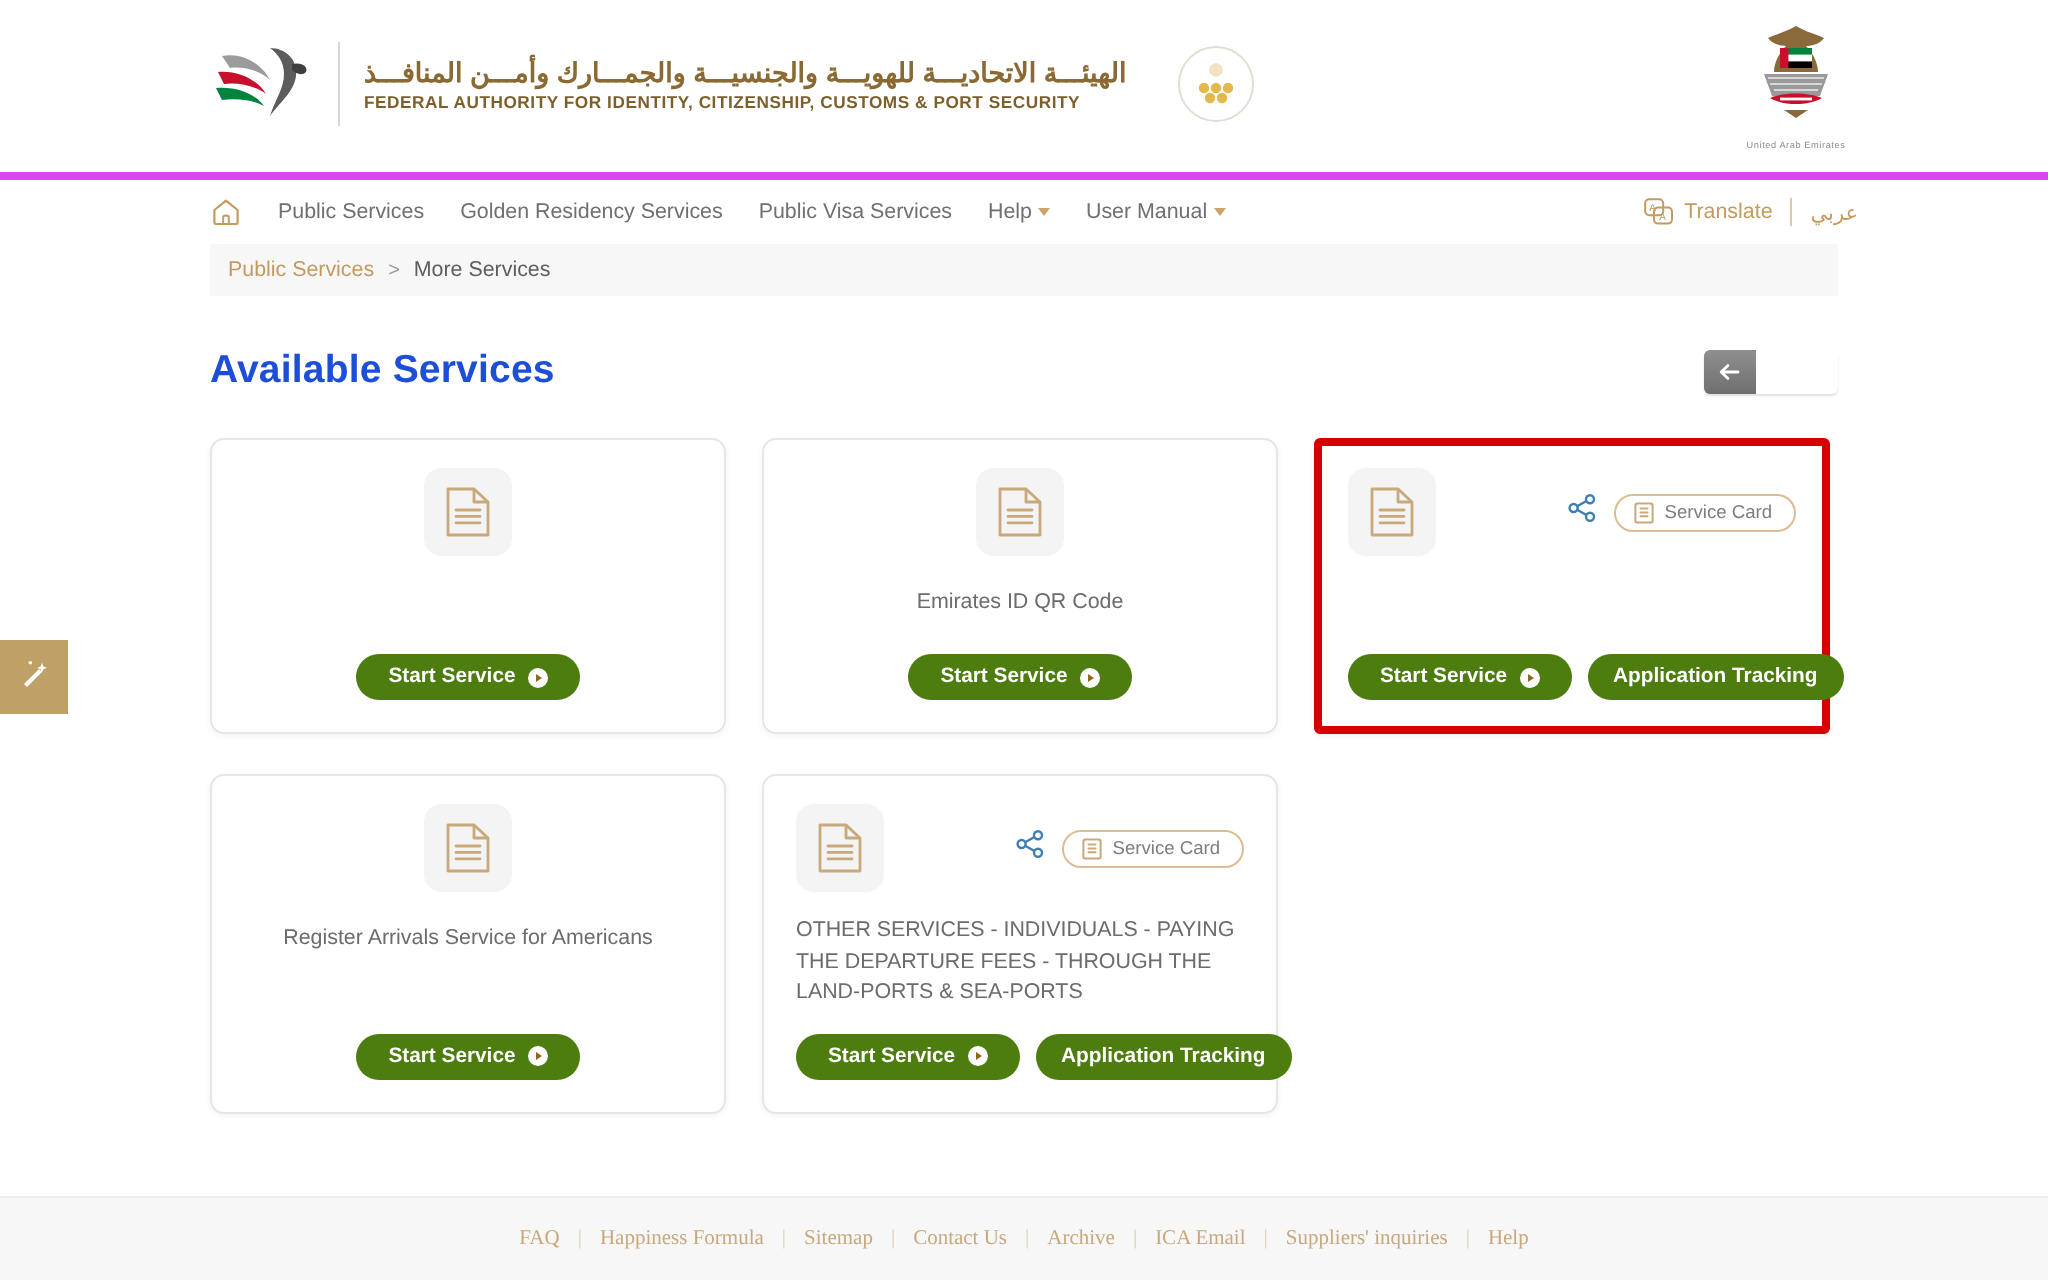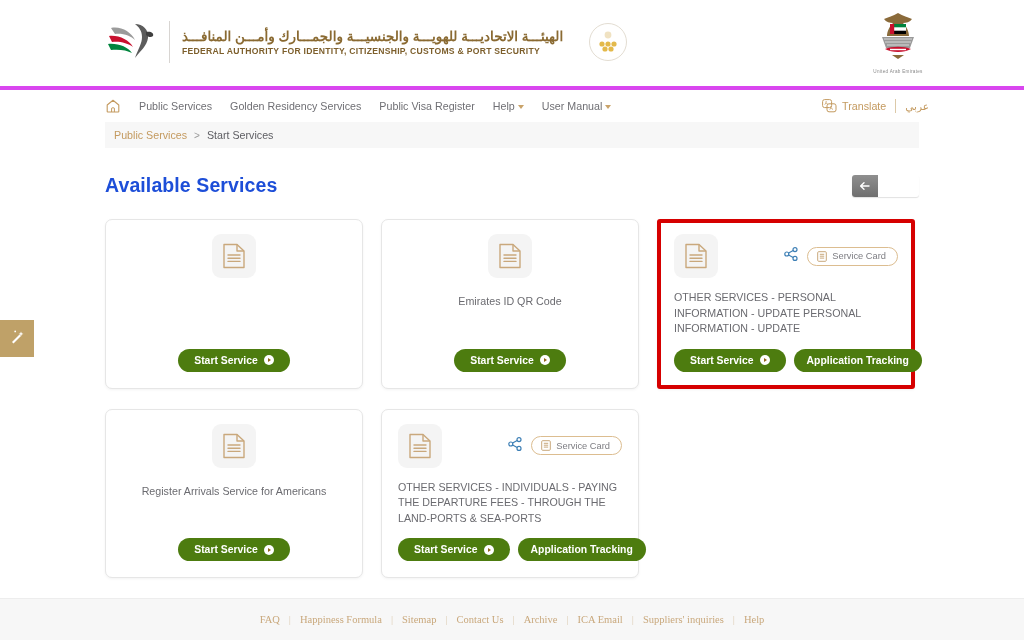--- a/index.html
+++ b/index.html
@@ -380,21 +380,21 @@
           <path d="M6.6 14 L6.6 10.2 Q8 9.2 9.4 10.2 L9.4 14" fill="none" stroke="#c49a5f" stroke-width="1"></path>
         </svg>
       </span>
       <span class="nav-link">
         <span>Public Services</span>
       </span>
       <span class="nav-link">
         <span>Golden Residency Services</span>
       </span>
       <span class="nav-link">
-        <span>Public Visa Register</span>
+        <span>Public Visa Services</span>
       </span>
       <span class="nav-link">
         <span>Help</span><i class="caret"></i>
       </span>
       <span class="nav-link">
         <span>User Manual</span><i class="caret"></i>
       </span>
     </div>
     <div class="nav-right">
       <span class="translate-link">
@@ -407,21 +407,21 @@
         <span>Translate</span>
       </span>
       <span class="nav-sep"></span>
       <span class="arabic-link">عربي</span>
     </div>
   </div>
 
   <div class="breadcrumb">
     <span class="crumb-active">Public Services</span>
     <span class="crumb-sep">&gt;</span>
-    <span class="crumb-current">Start Services</span>
+    <span class="crumb-current">More Services</span>
   </div>
 
   <div class="content">
     <div class="title-row">
       <span class="page-title">Available Services</span>
       <span class="back-btn">
         <span class="back-ico">
           <svg width="11" height="10" viewBox="0 0 11 10">
             <path d="M10 5 H2.2 M5 1.8 L1.6 5 L5 8.2" fill="none" stroke="#ffffff" stroke-width="1.4" stroke-linecap="round" stroke-linejoin="round"></path>
           </svg>
@@ -484,21 +484,20 @@
             </svg>
           </span>
           <span class="svc-pill">
             <svg width="10" height="11" viewBox="0 0 10 11">
               <rect x="0.7" y="0.7" width="8.6" height="9.6" rx="1" fill="none" stroke="#c9a87c" stroke-width="1"></rect>
               <path d="M2.8 3.3 H7.2 M2.8 5.2 H7.2 M2.8 7.1 H7.2" stroke="#c9a87c" stroke-width="1"></path>
             </svg>
             <span>Service Card</span>
           </span>
         </div>
-        <div class="card-label">OTHER SERVICES - PERSONAL INFORMATION - UPDATE PERSONAL INFORMATION - UPDATE</div>
         <div class="btn-row">
           <button class="btn-gold">
             <span>Start Service</span>
             <i class="arrow-circ"></i>
           </button>
           <button class="btn-gold narrow">
             <span>Application Tracking</span>
           </button>
         </div>
       </div>

